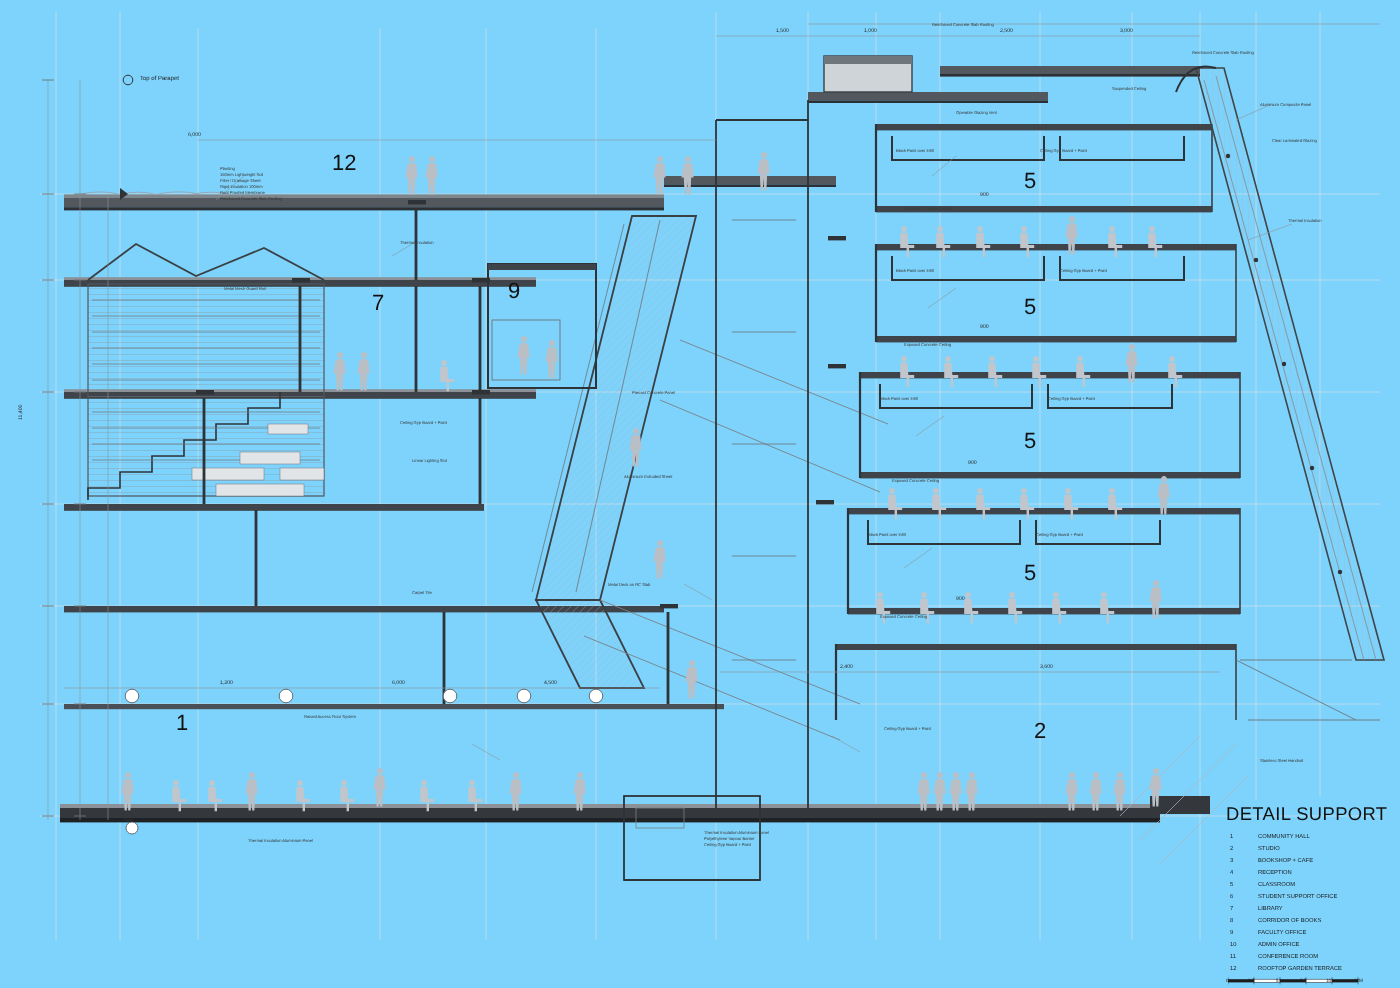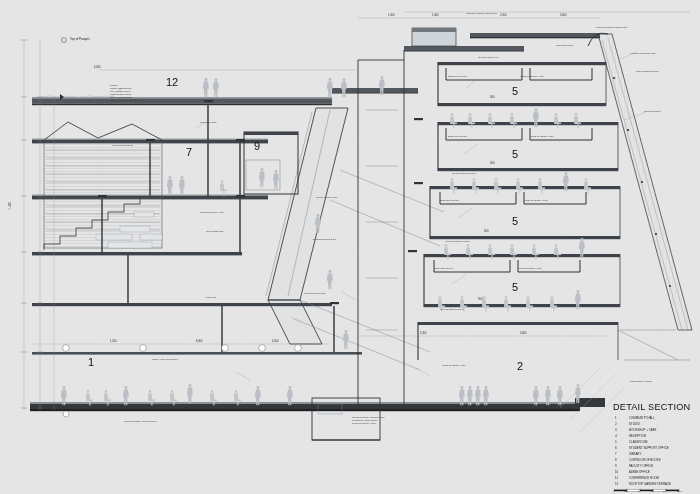--- a/index.html
+++ b/index.html
@@ -1,18 +1,18 @@
 <!DOCTYPE html>
 <html><head>
 <meta charset="utf-8">
 <style>
   html,body{margin:0;padding:0;background:#ffffff;}
   body{width:700px;height:494px;overflow:hidden;
        font-family:"Liberation Sans", sans-serif;color:#111;}
-  #sheet{position:relative;width:700px;height:494px;background:#e5e5e5;}
+  #sheet{position:relative;width:700px;height:494px;background:#7dd3fc;}
   svg.layer{position:absolute;left:0;top:0;width:700px;height:494px;}
 
   
   .t{position:absolute;white-space:nowrap;color:#1a1a1a;}
   .micro{font-size:2.1px;letter-spacing:-0.02px;color:#3a3a3a;}
   .dim{font-size:2.6px;color:#2b2b2b;}
   .lvl{font-size:3.0px;color:#222;}
   .roomnum{font-size:11px;color:#111;font-weight:400;}
 
   
@@ -505,21 +505,21 @@
   <div class="t dim" style="left:272px;top:340px;">4,500</div>
   <div class="t dim" style="left:420px;top:332px;">2,400</div>
   <div class="t dim" style="left:520px;top:332px;">3,600</div>
   <div class="t dim" style="left:490px;top:96px;">900</div>
   <div class="t dim" style="left:490px;top:162px;">900</div>
   <div class="t dim" style="left:484px;top:230px;">900</div>
   <div class="t dim" style="left:478px;top:298px;">900</div>
   <div class="t dim" style="left:9px;top:210px;transform:rotate(-90deg);transform-origin:left top;">11,400</div>
 
   <div id="legend">
-    <div class="ttl">DETAIL SECTION</div>
+    <div class="ttl">DETAIL SUPPORT</div>
 
     <div class="no" style="top:18px;">1</div>
     <div class="lb" style="top:18px;">COMMUNITY HALL</div>
     <div class="no" style="top:24px;">2</div>
     <div class="lb" style="top:24px;">STUDIO</div>
     <div class="no" style="top:30px;">3</div>
     <div class="lb" style="top:30px;">BOOKSHOP + CAFE</div>
     <div class="no" style="top:36px;">4</div>
     <div class="lb" style="top:36px;">RECEPTION</div>
     <div class="no" style="top:42px;">5</div>

